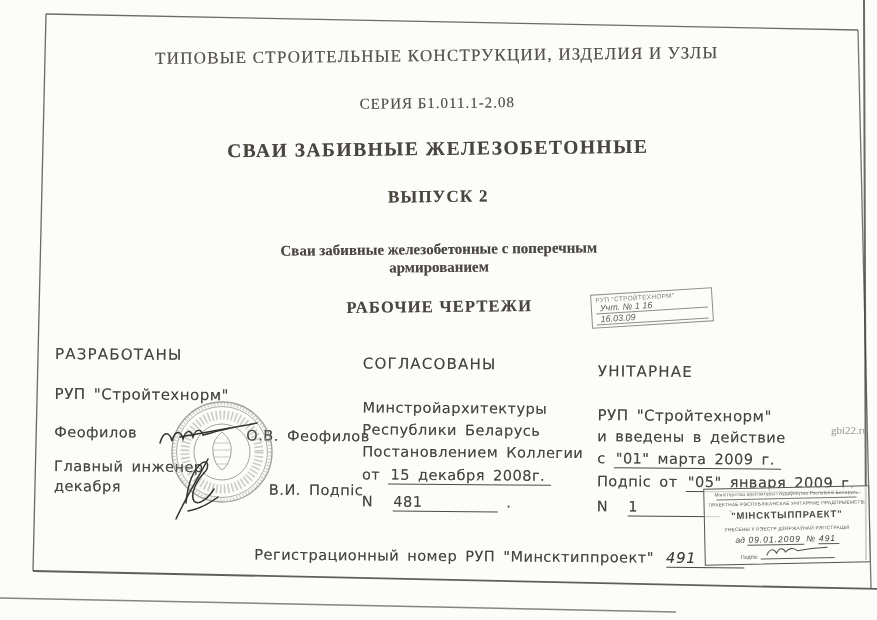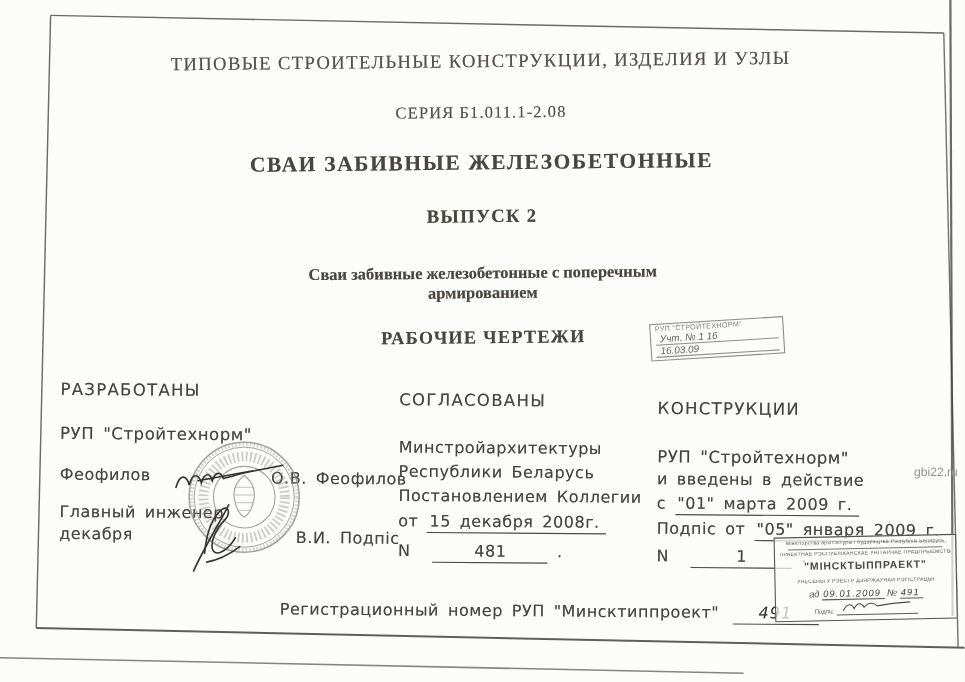--- a/index.html
+++ b/index.html
@@ -22,21 +22,21 @@
   .h-doctype{top:297px;font-size:16.5px;font-weight:700;letter-spacing:1.2px;color:#49453f;}
   
   .draftwrap{position:absolute;left:0;top:0;width:877px;height:620px;transform:rotate(.45deg);
              transform-origin:60px 350px;z-index:2;}
   .draft{font-family:"DejaVu Sans",sans-serif;color:#46443f;letter-spacing:.5px;word-spacing:3px;
          text-shadow:0 0 .4px rgba(70,68,63,.5);}
   .col{position:absolute;}
   .col>div{position:absolute;white-space:nowrap;font-size:14.5px;}
   .col .heading{font-size:15px;letter-spacing:1.2px;}
   .ul{border-bottom:1.3px solid #4c4a45;padding:0 6px 1px 2px;}
-  .numbox{display:inline-block;border-bottom:1.3px solid #4c4a45;text-align:center;padding-bottom:1px;}
+  .numbox{display:inline-block;border-bottom:1.3px solid #4c4a45;padding-bottom:1px;}
   #col-developed{left:55px;top:345px;width:310px;}
   #col-agreed{left:363px;top:352px;width:245px;}
   #col-approved{left:598px;top:358px;width:280px;}
   #reg-line{position:absolute;left:256px;top:545px;font-size:14.5px;white-space:nowrap;}
   .hand{font-style:italic;letter-spacing:1px;color:#3f3d39;}
   
   #acct-stamp{position:absolute;left:591px;top:291px;width:112px;z-index:3;
               transform:rotate(-3.5deg);border:1px solid #8d8d89;padding:1px 4px 2px;
               background:rgba(252,252,249,.55);color:#6e6e6a;text-align:left;}
   #acct-stamp .s-org{font-size:6.5px;letter-spacing:.3px;white-space:nowrap;color:#80807c;}
@@ -49,21 +49,21 @@
   #corner-stamp .c-rule{border-top:.8px solid #77756f;margin:2px 8px;}
   #corner-stamp .c-org{font-size:9.5px;font-weight:700;letter-spacing:.8px;margin-top:3px;color:#4b4945;}
   #corner-stamp .c-entry{font-size:8.5px;font-style:italic;margin-top:3px;color:#4f4d49;white-space:nowrap;}
   #corner-stamp .c-entry .ul{border-bottom:.9px solid #5c5a56;padding:0 3px 0 1px;}
   #corner-stamp .c-sign{font-size:5.5px;margin-top:2px;display:flex;align-items:flex-end;justify-content:center;gap:3px;}
   #corner-stamp .c-sigline{display:inline-block;border-bottom:.9px solid #5c5a56;width:74px;height:12px;}
   
   #seal-svg{position:absolute;left:150px;top:385px;z-index:3;}
   
   #watermark{position:absolute;left:831px;top:424px;z-index:4;font-size:11px;color:#96948f;
-             font-family:Liberation Sans, sans-serif;}
+             font-family:Liberation Serif, serif;}
 </style>
 </head>
 <body>
 
 <div id="canvas">
 
   <svg id="frame-svg" width="877" height="620">
     <path d="M46,14 L858,30" stroke="#53514c" stroke-width="1.3" fill="none" opacity=".85"></path>
     <path d="M46,14 L33,571" stroke="#53514c" stroke-width="1.3" fill="none" opacity=".85"></path>
     <path d="M33,571 L879,589" stroke="#44423e" stroke-width="1.8" fill="none" opacity=".85"></path>
@@ -109,21 +109,21 @@
         <span class="ul">15 декабря 2008г.</span>
       </div>
       <div style="top:139px">
         <span>N</span>
         <span class="numbox" style="width:105px;margin-left:12px">481</span>
         <span>.</span>
       </div>
     </div>
 
     <div class="col" id="col-approved">
-      <div class="heading" style="top:0">КОНСТРУКЦИИ</div>
+      <div class="heading" style="top:0">УНІТАРНАЕ</div>
       <div style="top:44px;font-size:15px">РУП "Стройтехнорм"</div>
       <div style="top:66px">и введены в действие</div>
       <div style="top:88px">
         <span>с</span>
         <span class="ul">"01" марта 2009 г.</span>
       </div>
       <div style="top:111px">
         <span>Подпіс от</span>
         <span class="ul">"05" января 2009 г.</span>
       </div>

